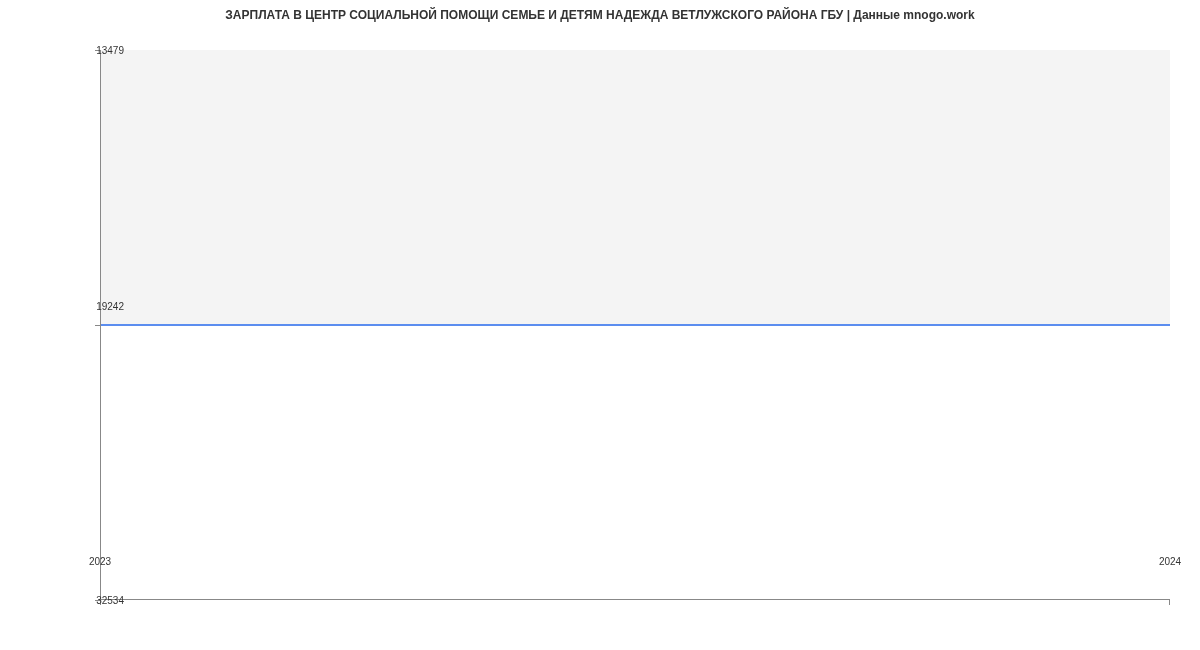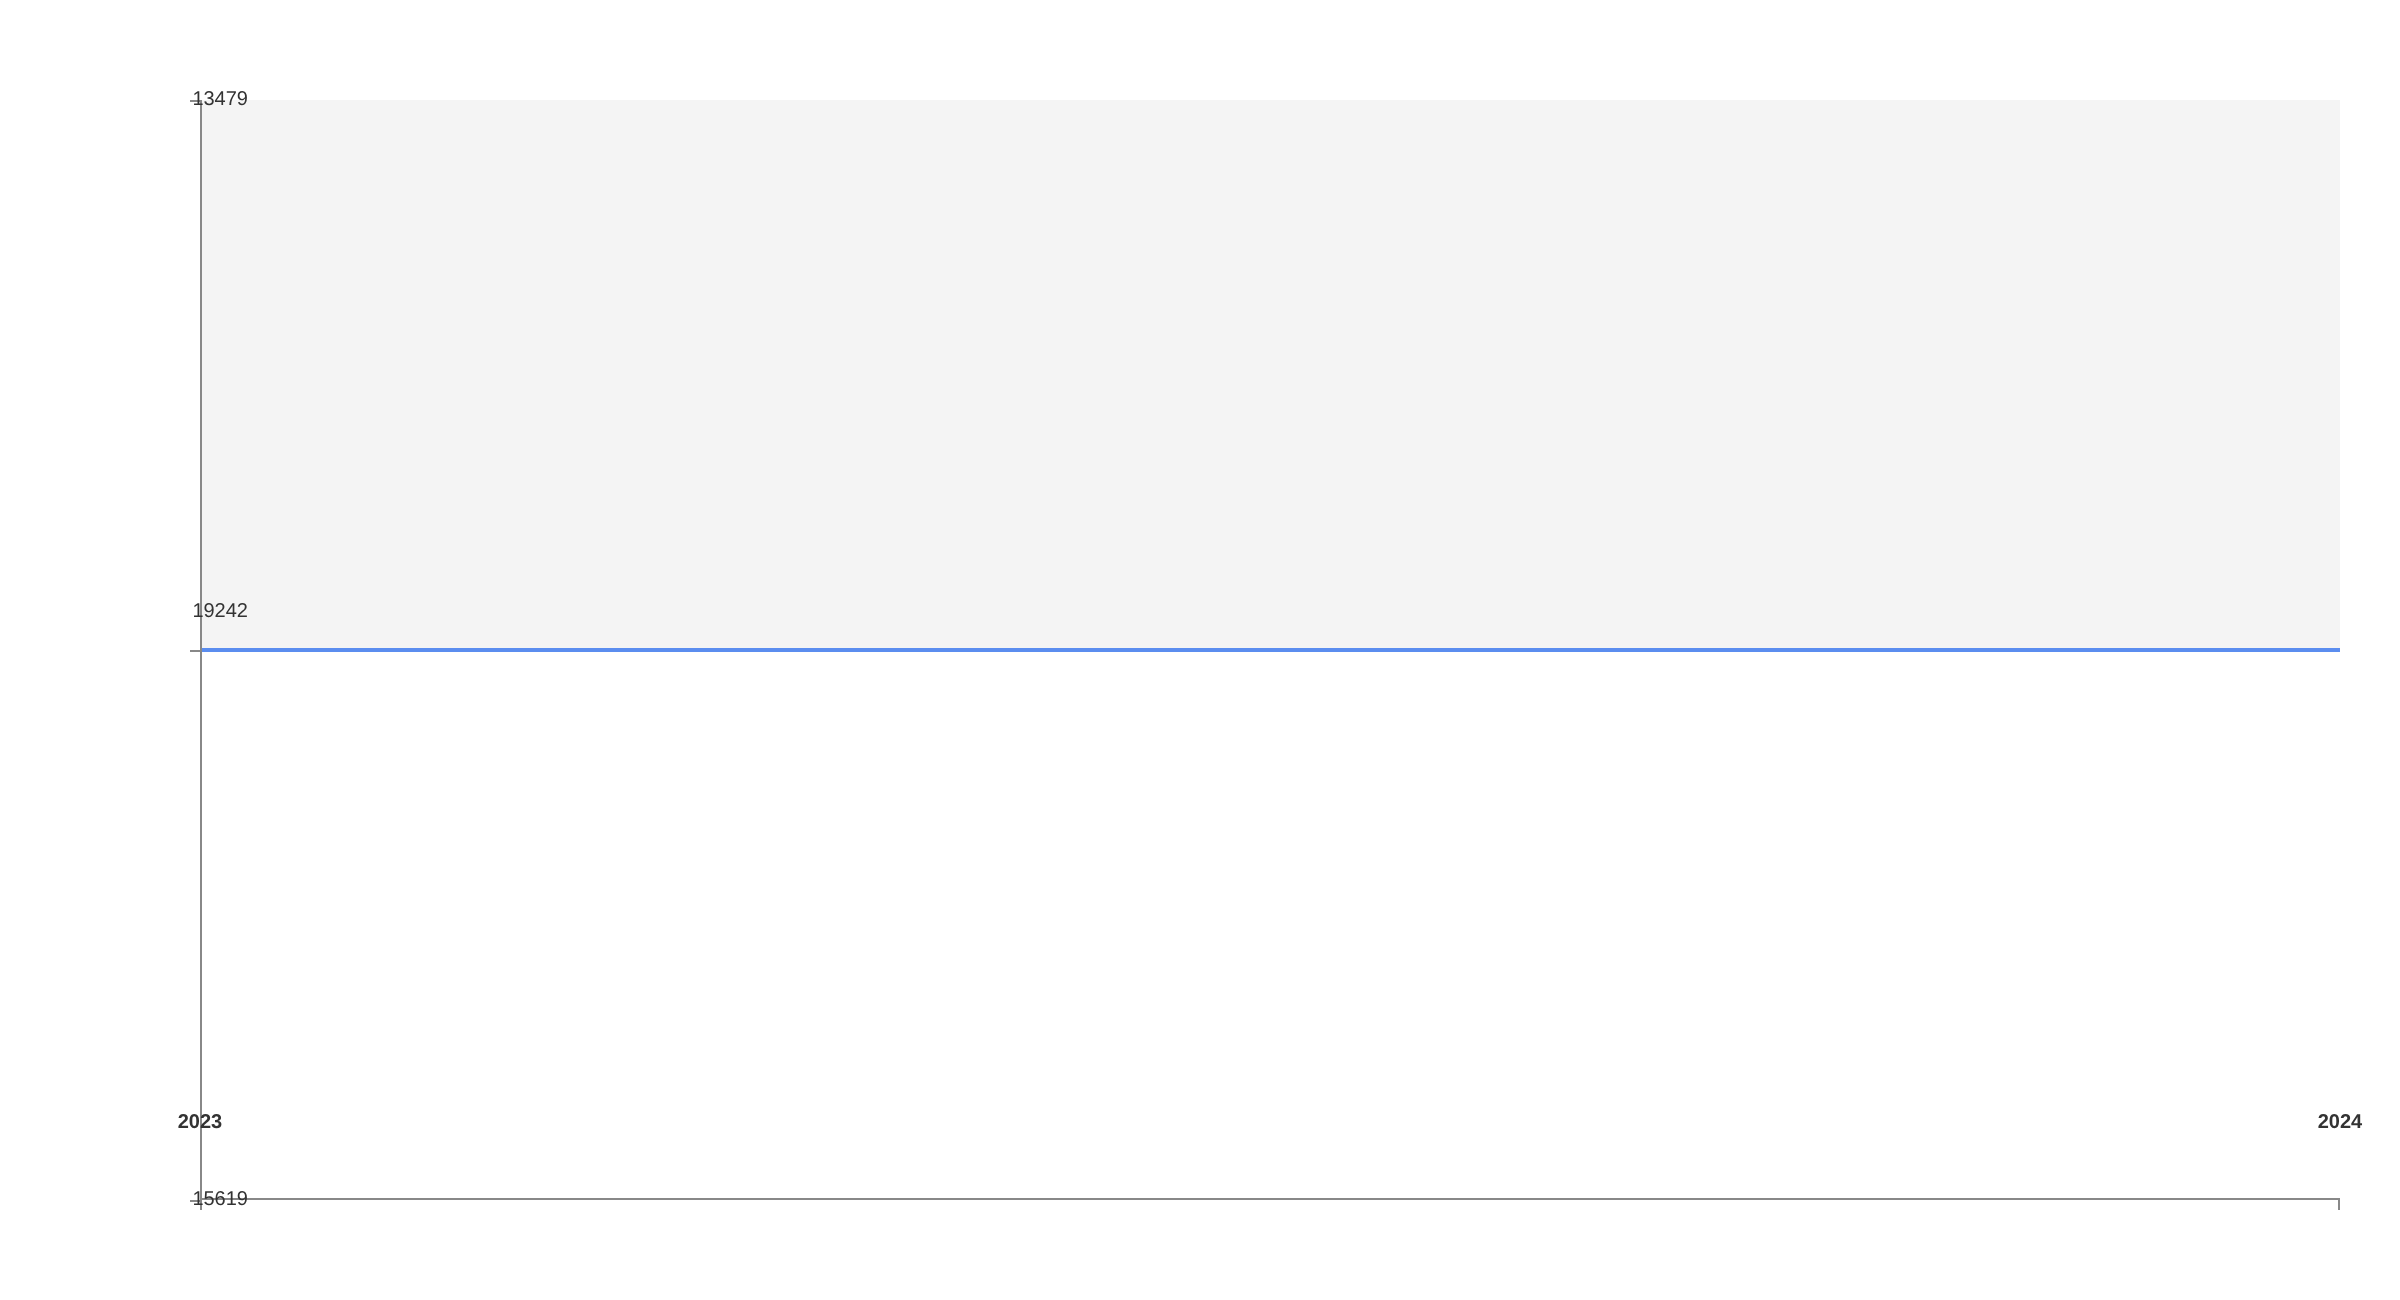--- a/index.html
+++ b/index.html
@@ -103,43 +103,43 @@
       color: #333333;
       transform: translateY(-50%);
       white-space: nowrap;
     }
     .xlabel {
       position: absolute;
       top: 556px;
       font-size: 10px;
       color: #333333;
       transform: translateX(-50%);
-      font-weight: bold;
     }
   </style>
 </head>
 <body>
 
 <div class="chart-container">
+  <div class="chart-title">ЗАРПЛАТА В ЦЕНТР СОЦИАЛЬНОЙ ПОМОЩИ СЕМЬЕ И ДЕТЯМ НАДЕЖДА  ВЕТЛУЖСКОГО РАЙОНА ГБУ | Данные mnogo.work</div>
 
   <div class="plot-area">
     <div class="grid-upper"></div>
     <div class="grid-lower"></div>
     <div class="gridline-mid"></div>
     <div class="data-line"></div>
     <div class="axis-left"></div>
     <div class="axis-bottom"></div>
 
     <div class="tick-left" style="top:0px"></div>
     <div class="tick-left" style="top:275px"></div>
     <div class="tick-left" style="top:550px"></div>
 
     <div class="tick-bottom" style="left:0px"></div>
     <div class="tick-bottom" style="left:1069px"></div>
   </div>
 
   <div class="ylabel" style="top:50px">13479</div>
   <div class="ylabel" style="top:306px">19242</div>
-  <div class="ylabel" style="top:600px">15619</div>
+  <div class="ylabel" style="top:600px">32534</div>
 
   <div class="xlabel" style="left:100px">2023</div>
   <div class="xlabel" style="left:1170px">2024</div>
 </div>
 
 </body></html>

